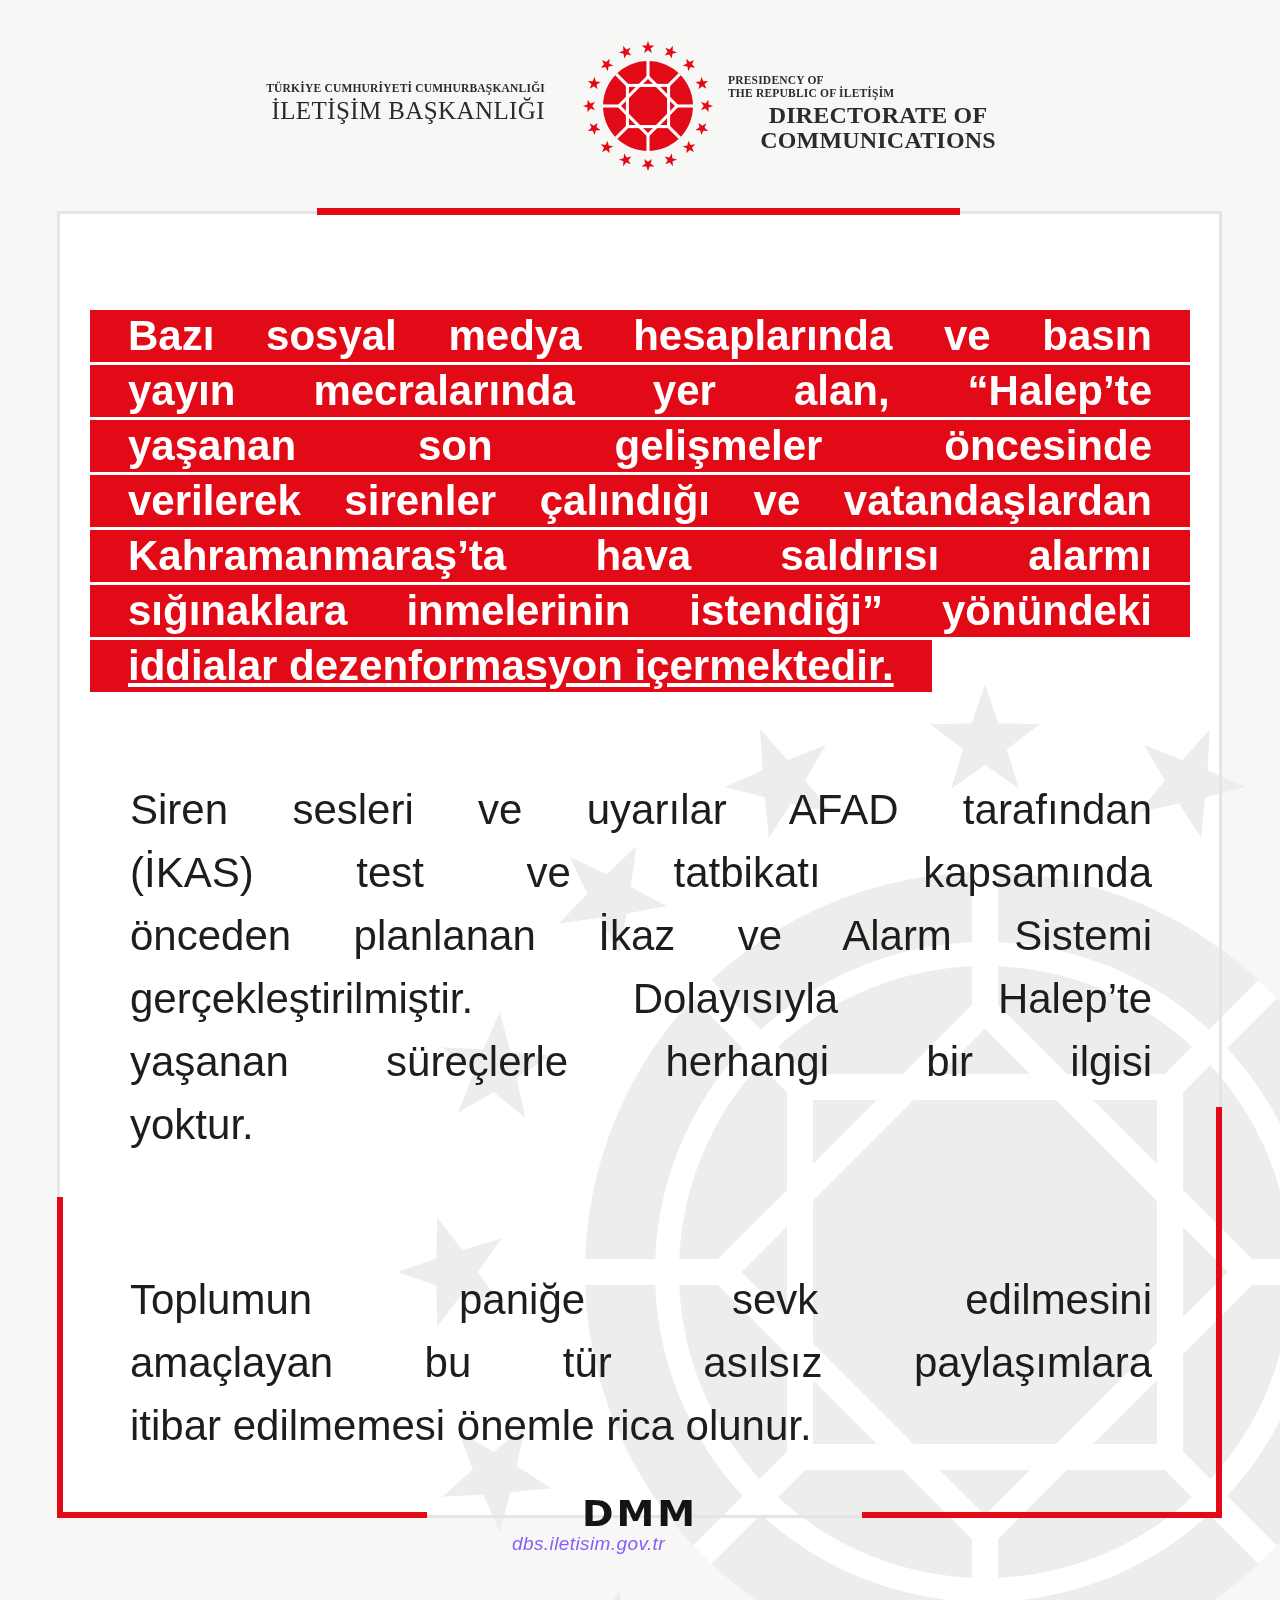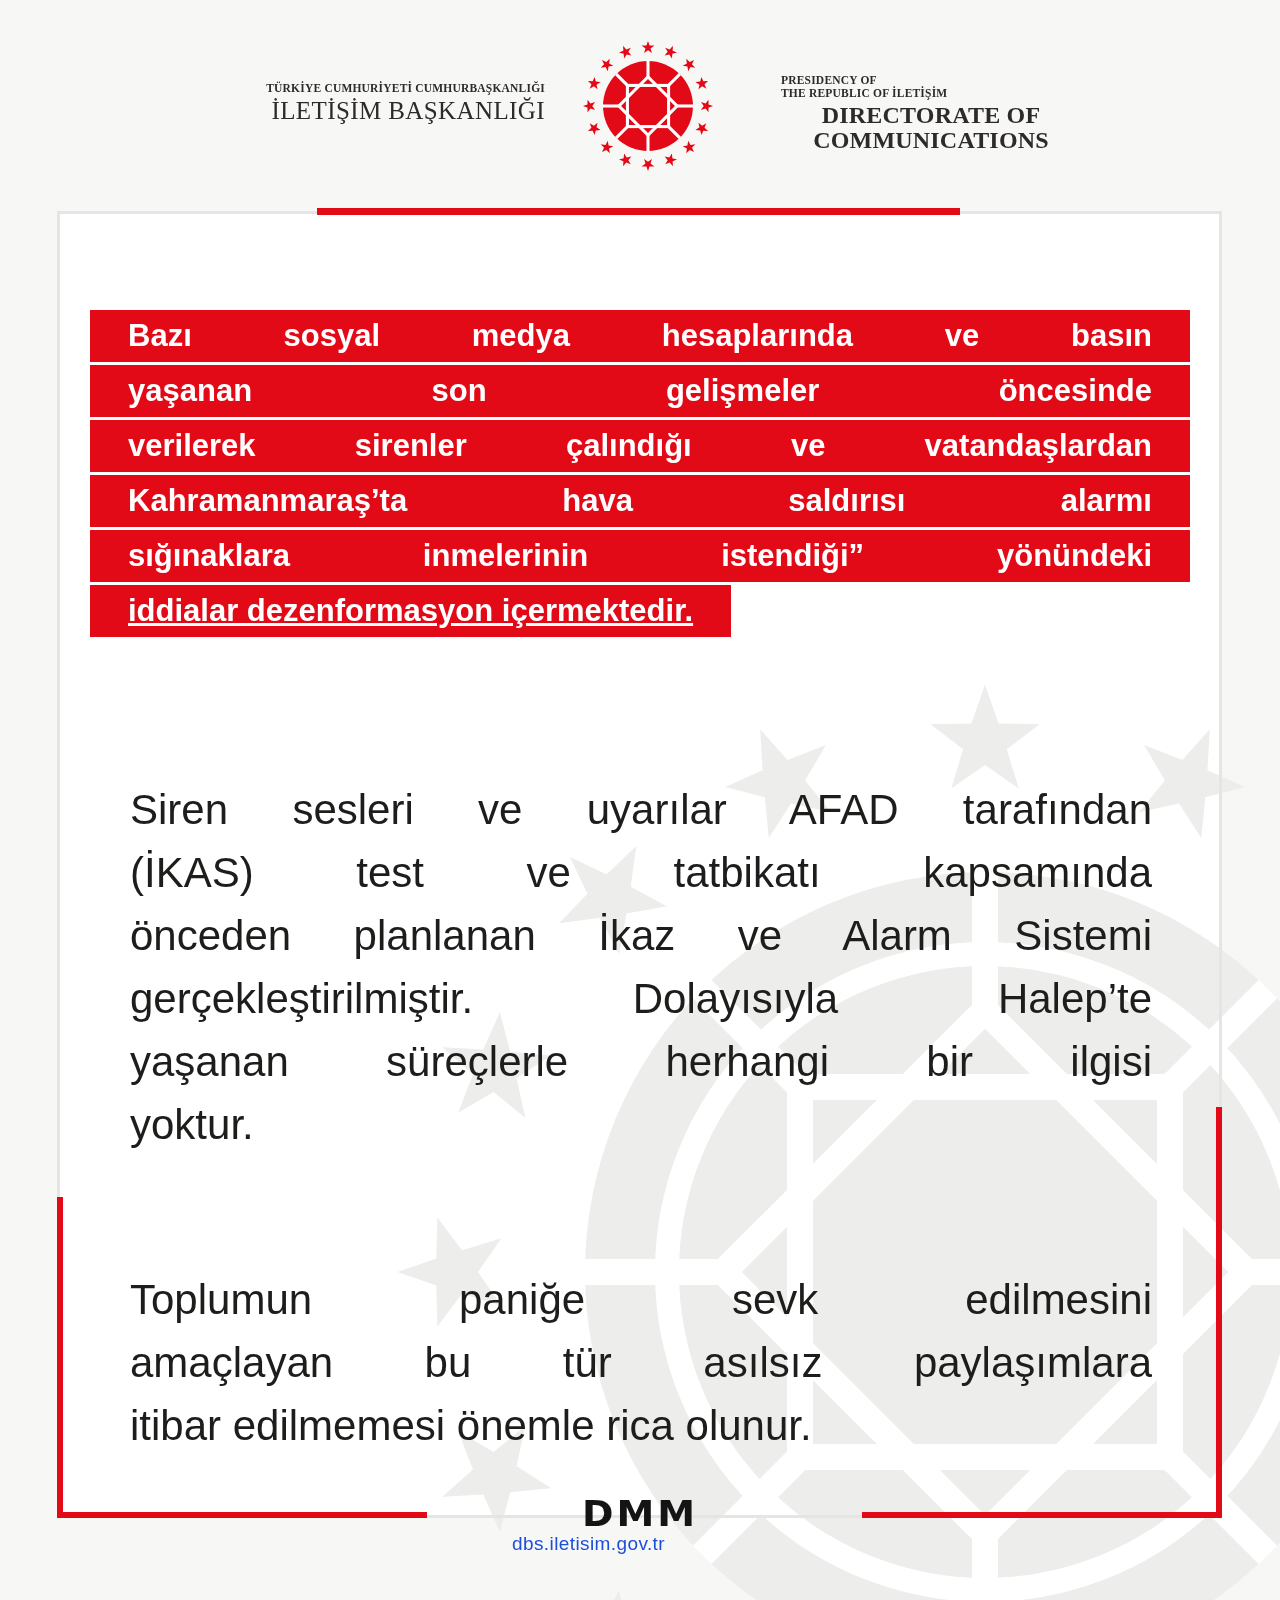--- a/index.html
+++ b/index.html
@@ -22,31 +22,31 @@
   .accent-bottom-left{left:57px;top:1512px;width:370px;height:6px;}
   .accent-bottom-right{left:862px;top:1512px;width:360px;height:6px;}
   
   .hdr-left{
     position:absolute;left:130px;top:82px;width:415px;text-align:right;
     color:#2e2a2b;font-family:"Liberation Serif",serif;line-height:1.1;
   }
   .hdr-left-small{font-size:11.5px;font-weight:bold;letter-spacing:.2px;}
   .hdr-left-large{font-size:25px;font-weight:normal;letter-spacing:.4px;margin-top:2px;}
   .hdr-right{
-    position:absolute;left:781px;top:74px;width:300px;text-align:left;
+    position:absolute;left:728px;top:74px;width:300px;text-align:left;
     color:#2e2a2b;font-family:"Liberation Serif",serif;
   }
   .hdr-right-small{font-size:11.5px;font-weight:bold;line-height:13px;letter-spacing:.2px;}
   .hdr-right-large{font-size:24px;font-weight:bold;line-height:25px;letter-spacing:.2px;margin-top:3px;text-align:center;}
   .emblem{position:absolute;left:581px;top:36px;}
   
   .claim{position:absolute;left:90px;top:310px;width:1100px;}
   .bar{
     height:52px;margin-bottom:3px;background:var(--red);color:#ffffff;
-    font-weight:bold;font-size:31px;line-height:52px;
+    font-weight:bold;font-size:42px;line-height:52px;
     padding:0 38px;box-sizing:border-box;overflow:hidden;
     font-family:"Liberation Sans",sans-serif;
   }
   .bar-just{text-align:justify;}
   .bar-just::after{content:"";display:inline-block;width:100%;height:0;}
   .bar-last{width:max-content;max-width:1100px;text-decoration:underline;}
   
   .para{position:absolute;left:130px;width:1022px;color:#1d1d1b;}
   .para-1{top:778px;}
   .para-2{top:1268px;}
@@ -58,21 +58,21 @@
   .bline-last{text-align:left;}
   .bline-last::after{content:none;}
   
   .dmm{
     position:absolute;left:0;top:1492px;width:1280px;text-align:center;
     font-family:"DejaVu Sans",sans-serif;font-weight:bold;font-size:38px;
     letter-spacing:3px;color:#141414;transform:scaleY(.95);
   }
   .dmm-url{
     position:absolute;left:0;top:1533px;width:1177px;text-align:center;
-    font-size:19px;color:#1d4ed8;letter-spacing:.4px;
+    font-size:19px;color:#8b5cf6;letter-spacing:.4px;font-style:italic;
   }
 </style>
 </head>
 <body>
 
 <div class="page" style="--red:#e30a17;">
 
   <div class="card-bg"></div>
 
   <svg class="watermark" width="1280" height="1600" viewBox="0 0 1280 1600" aria-hidden="true">
@@ -163,20 +163,21 @@
 
   <div class="hdr-right">
     <div class="hdr-right-small">PRESIDENCY OF</div>
     <div class="hdr-right-small">THE REPUBLIC OF İLETİŞİM</div>
     <div class="hdr-right-large">DIRECTORATE OF</div>
     <div class="hdr-right-large" style="margin-top:0;">COMMUNICATIONS</div>
   </div>
 
   <div class="claim">
     <div class="bar bar-just">Bazı sosyal medya hesaplarında ve basın</div>
+    <div class="bar bar-just">yayın mecralarında yer alan, “Halep’te</div>
     <div class="bar bar-just">yaşanan son gelişmeler öncesinde</div>
     <div class="bar bar-just">verilerek sirenler çalındığı ve vatandaşlardan</div>
     <div class="bar bar-just">Kahramanmaraş’ta hava saldırısı alarmı</div>
     <div class="bar bar-just">sığınaklara inmelerinin istendiği” yönündeki</div>
     <div class="bar bar-last">iddialar dezenformasyon içermektedir.</div>
   </div>
 
   <div class="para para-1">
     <div class="bline">Siren sesleri ve uyarılar AFAD tarafından</div>
     <div class="bline">(İKAS) test ve tatbikatı kapsamında</div>

